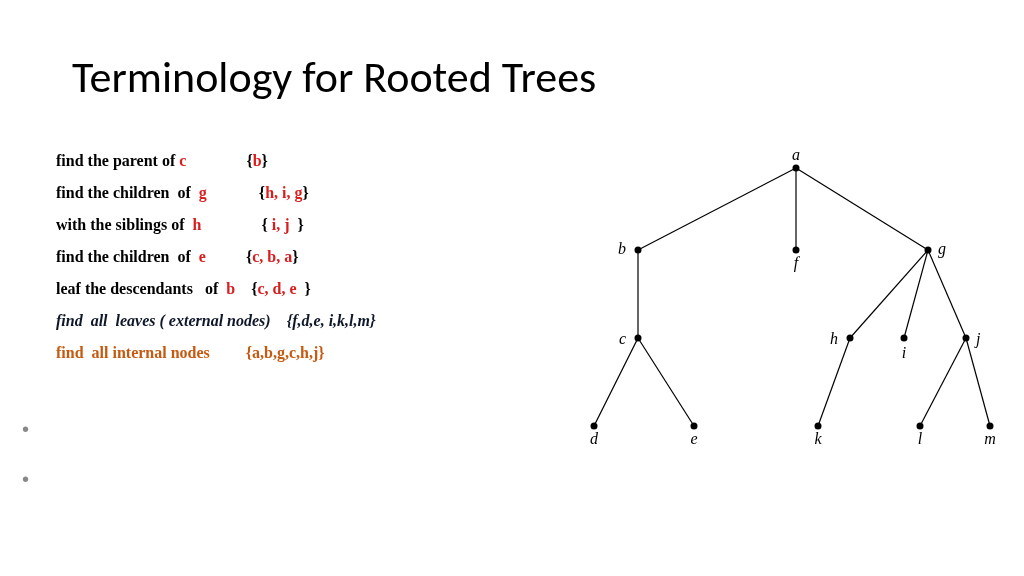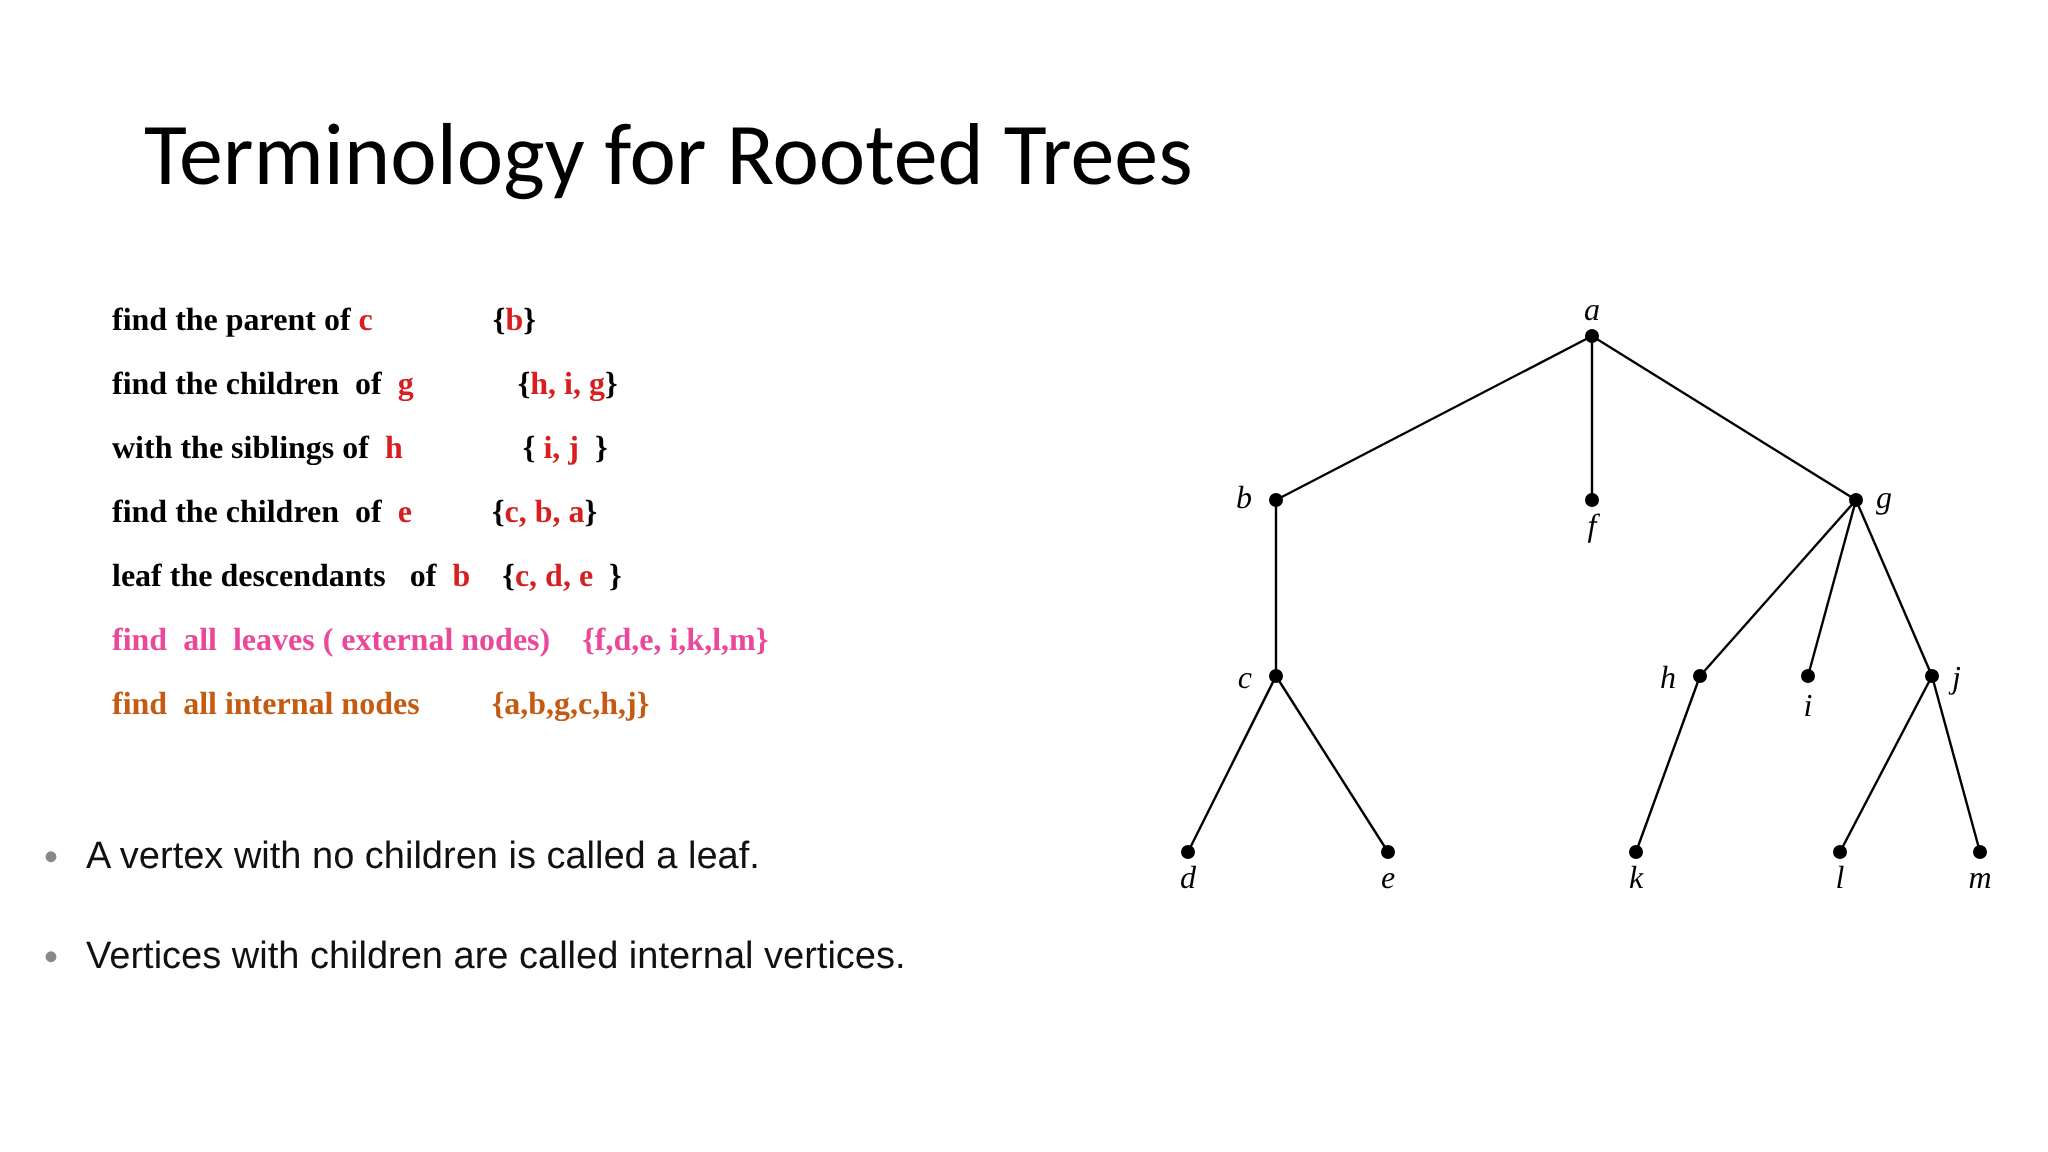--- a/index.html
+++ b/index.html
@@ -28,21 +28,21 @@
     width: 480px;
   }
   .row {
     margin-bottom: 14px;
     font-size: 16px;
     font-weight: bold;
     color: #000;
     white-space: pre;
   }
   .red { color: #d81e1e; font-weight: bold; }
-  .blue { color: #ec4899; font-weight: bold; }
+  .blue { color: #0f172a; font-weight: bold; font-style: italic; }
   .brown { color: #c55a11; font-weight: bold; margin-top: 15px; }
   .black { color: #000; font-weight: bold; text-align: right; }
 
   .bullets {
     position: absolute;
     left: 22px;
     top: 418px;
     width: 520px;
   }
   .bullet-item {
@@ -88,25 +88,23 @@
   <div class="row"><span class="black">with the siblings of  </span><span class="red">h</span><span class="black">               {</span><span class="red"> i, j </span><span class="black"> }</span></div>
   <div class="row"><span class="black">find the children  of  </span><span class="red">e</span><span class="black">          {</span><span class="red">c, b, a</span><span class="black">}</span></div>
   <div class="row"><span class="black">leaf the descendants   of  </span><span class="red">b</span><span class="black">    {</span><span class="red">c, d, e </span><span class="black"> }</span></div>
   <div class="row"><span class="blue">find  all  leaves ( external nodes)    </span><span class="blue">{f,d,e, i,k,l,m}</span></div>
   <div class="row"><span class="brown">find  all internal nodes         </span><span class="brown">{a,b,g,c,h,j}</span></div>
 </div>
 
 <div class="bullets">
   <div class="bullet-item">
     <span class="dot">•</span>
-    <span>A vertex with no children is called a leaf.</span>
   </div>
   <div class="bullet-item">
     <span class="dot">•</span>
-    <span>Vertices with children are called internal vertices.</span>
   </div>
 </div>
 
 <div class="tree">
   <svg viewBox="0 0 440 320">
 
     <line x1="238" y1="28" x2="80" y2="110"></line>
     <line x1="238" y1="28" x2="238" y2="110"></line>
     <line x1="238" y1="28" x2="370" y2="110"></line>
     <line x1="80" y1="110" x2="80" y2="198"></line>

